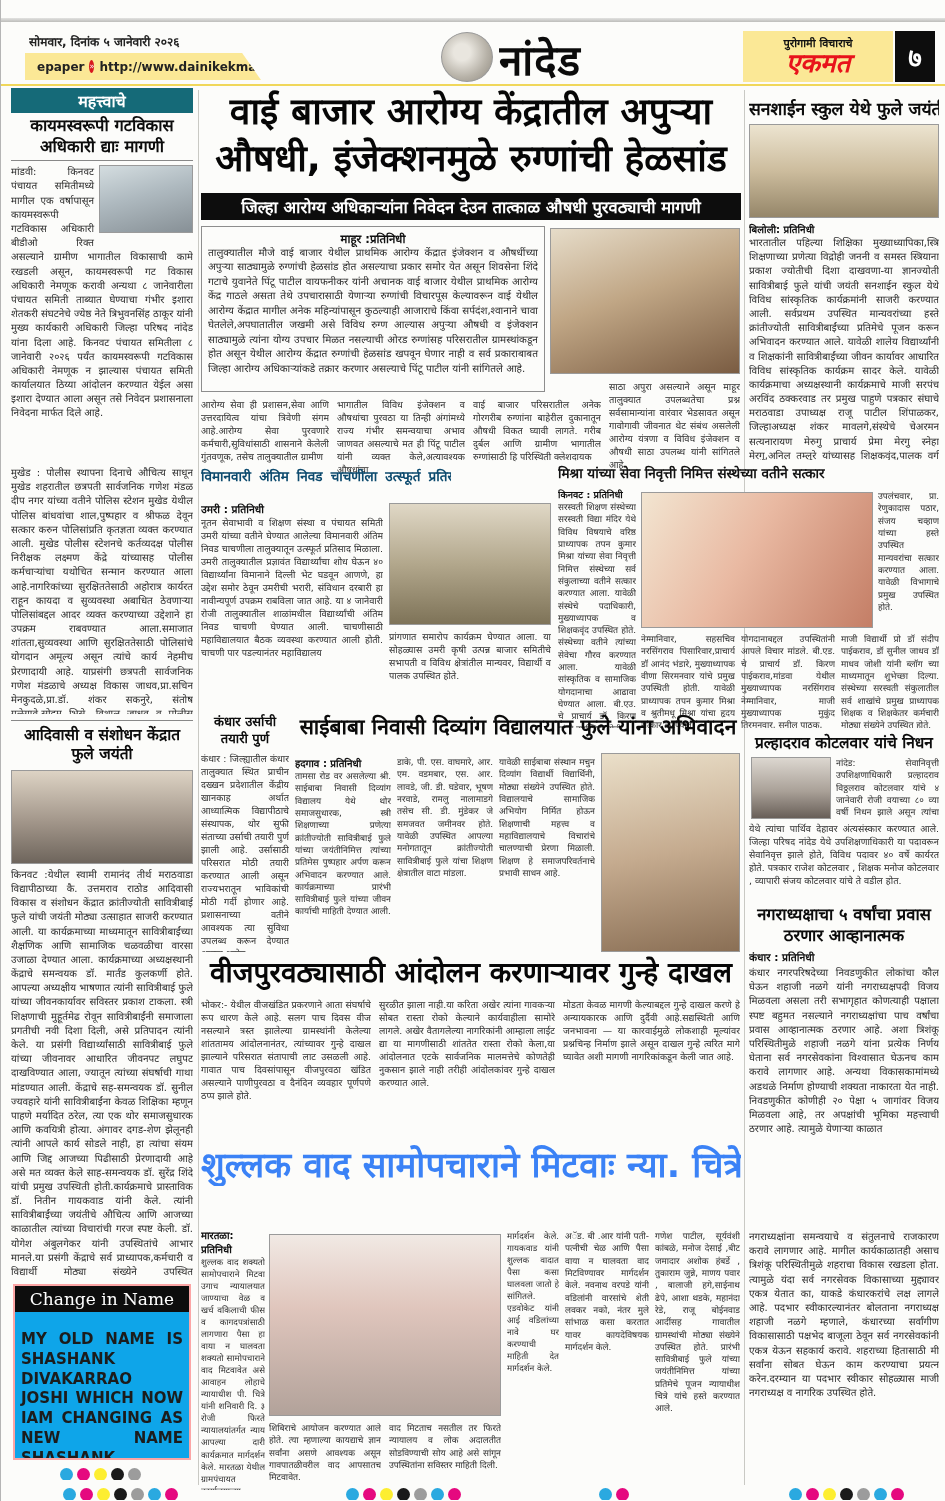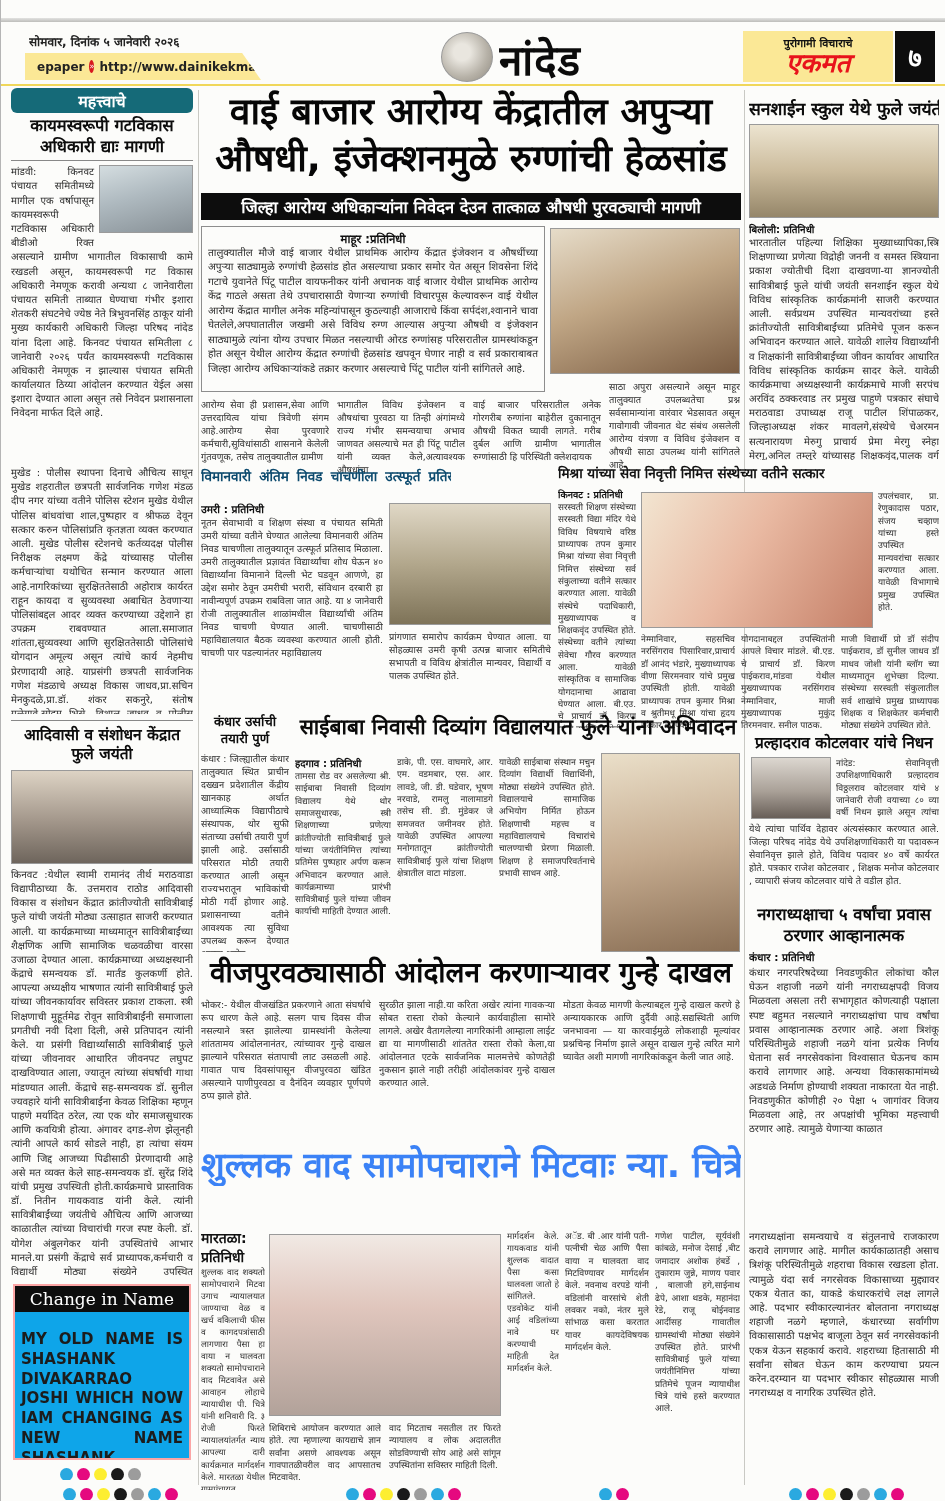--- a/index.html
+++ b/index.html
@@ -54,21 +54,21 @@
     <div style="font-size:11px;font-weight:bold;color:#111;margin-top:4px;">पुरोगामी विचाराचे</div>
     <div style="font-size:26px;font-weight:900;color:#e8131b;line-height:1;font-style:italic;">एकमत</div>
   </div>
   <div class="abs bar-black" style="left:894px;top:31px;width:40px;height:51px;font-size:26px;font-weight:bold;">७</div>
 
   <div class="abs" style="left:0;top:84px;width:945px;height:2px;background:#f0d75a;"></div>
 
   <div class="vrule" style="left:197px;top:90px;height:1395px;"></div>
   <div class="vrule" style="left:743px;top:90px;height:1395px;"></div>
 
-  <div class="abs bar-black" style="left:10px;top:88px;width:182px;height:25px;background:#156a78;font-size:16px;font-weight:bold;border-radius:6px;">महत्त्वाचे</div>
+  <div class="abs bar-black" style="left:10px;top:88px;width:182px;height:25px;background:#156a78;font-size:16px;font-weight:bold;">महत्त्वाचे</div>
 
   <div class="abs" style="left:10px;top:116px;width:182px;height:342px;">
     <div class="hl center" style="font-size:16.5px;line-height:1.25;border-bottom:1px solid #888;padding-bottom:3px;">कायमस्वरूपी गटविकास अधिकारी द्याः मागणी</div>
     <div class="photo ph-building" style="float:right;width:92px;height:66px;margin:4px 0 3px 5px;"></div>
     <div class="txt" style="margin-top:4px;height:268px;">मांडवी: किनवट पंचायत समितीमध्ये मागील एक वर्षापासून कायमस्वरूपी गटविकास अधिकारी बीडीओ रिक्त असल्याने ग्रामीण भागातील विकासाची कामे रखडली असून, कायमस्वरूपी गट विकास अधिकारी नेमणूक करावी अन्यथा ८ जानेवारीला पंचायत समिती ताब्यात घेण्याचा गंभीर इशारा शेतकरी संघटनेचे ज्येष्ठ नेते त्रिभुवनसिंह ठाकूर यांनी मुख्य कार्यकारी अधिकारी जिल्हा परिषद नांदेड यांना दिला आहे. किनवट पंचायत समितीला ८ जानेवारी २०२६ पर्यंत कायमस्वरूपी गटविकास अधिकारी नेमणूक न झाल्यास पंचायत समिती कार्यालयात ठिय्या आंदोलन करण्यात येईल असा इशारा देण्यात आला असून तसे निवेदन प्रशासनाला निवेदना मार्फत दिले आहे.</div>
   </div>
 
   <div class="abs" style="left:10px;top:462px;width:182px;height:252px;">
     <div class="txt" style="margin-top:4px;height:198px;">मुखेड :  पोलीस स्थापना दिनाचे औचित्य साधून मुखेड शहरातील छत्रपती सार्वजनिक गणेश मंडळ दीप नगर यांच्या वतीने पोलिस स्टेशन मुखेड येथील पोलिस बांधवांचा शाल,पुष्पहार व श्रीफळ देवून सत्कार करुन पोलिसांप्रति कृतज्ञता व्यक्त करण्यात आली. मुखेड पोलीस स्टेशनचे कर्तव्यदक्ष पोलीस निरीक्षक लक्ष्मण केंद्रे यांच्यासह पोलीस कर्मचाऱ्यांचा यथोचित सन्मान करण्यात आला आहे.नागरिकांच्या सुरक्षिततेसाठी अहोरात्र कार्यरत राहून कायदा व सुव्यवस्था अबाधित ठेवणाऱ्या पोलिसांबद्दल आदर व्यक्त करण्याच्या उद्देशाने हा उपक्रम राबवण्यात आला.समाजात शांतता,सुव्यवस्था आणि सुरक्षिततेसाठी पोलिसांचे योगदान अमूल्य असून त्यांचे कार्य नेहमीच प्रेरणादायी आहे. याप्रसंगी छत्रपती सार्वजनिक गणेश मंडळाचे अध्यक्ष विकास जाधव,प्रा.सचिन मेनकुदळे,प्रा.डॉ. शंकर सकनुरे, संतोष गळेगावे,सोहम भिसे, विशाल जाधव व पोलीस अधिकारी उपस्थित होते.</div>
   </div>
@@ -135,21 +135,21 @@
   <div class="abs photo ph-sai" style="left:600px;top:753px;width:139px;height:199px;"></div>
 
   <div class="abs center nowrap" style="left:200px;top:952px;width:540px;height:42px;font-size:28px;font-weight:900;color:#070707;">वीजपुरवठ्यासाठी आंदोलन करणाऱ्यावर  गुन्हे दाखल</div>
   <div class="abs txt-sm" style="left:200px;top:998px;width:170px;height:136px;">भोकर:- येथील वीजखंडित प्रकरणाने आता संघर्षाचे रूप धारण केले आहे. सलग पाच दिवस वीज नसल्याने त्रस्त झालेल्या ग्रामस्थांनी केलेल्या शांततामय आंदोलनानंतर, त्यांच्यावर गुन्हे दाखल झाल्याने परिसरात संतापाची लाट उसळली आहे. गावात पाच दिवसांपासून वीजपुरवठा खंडित असल्याने पाणीपुरवठा व दैनंदिन व्यवहार पूर्णपणे ठप्प झाले होते.</div>
   <div class="abs txt-sm" style="left:378px;top:998px;width:176px;height:136px;">सुरळीत झाला नाही.या करिता अखेर त्यांना गावकऱ्या सोबत रास्ता रोको केल्याने कार्यवाहीला सामोरे लागले. अखेर वैतागलेल्या नागरिकांनी आम्हाला लाईट द्या या मागणीसाठी शांततेत रास्ता रोको केला,या आंदोलनात एटके सार्वजनिक मालमत्तेचे कोणतेही नुकसान झाले नाही तरीही आंदोलकांवर गुन्हे दाखल करण्यात आले.</div>
   <div class="abs txt-sm" style="left:562px;top:998px;width:177px;height:136px;">मोडता केवळ मागणी केल्याबद्दल गुन्हे दाखल करणे हे अन्यायकारक आणि दुर्दैवी आहे.सद्यस्थिती आणि जनभावना — या कारवाईमुळे लोकशाही मूल्यांवर प्रश्नचिन्ह निर्माण झाले असून दाखल गुन्हे त्वरित मागे घ्यावेत अशी मागणी नागरिकांकडून केली जात आहे.</div>
 
   <div class="abs center nowrap" style="left:200px;top:1140px;width:540px;height:46px;font-size:35px;font-weight:700;color:#3b82f6;">शुल्लक वाद सामोपचाराने  मिटवाः न्या. चित्रे</div>
 
   <div class="abs" style="left:200px;top:1228px;width:64px;height:262px;">
-    <div class="byline" style="font-size:14px;">मारतळा: प्रतिनिधी</div>
+    <div class="byline" style="font-size:10px;">मारतळा: प्रतिनिधी</div>
     <div class="txt-sm" style="font-size:8.6px;height:244px;">शुल्लक वाद शक्यतो सामोपचाराने मिटवा उगाच न्यायालयात जाण्याचा वेळ व खर्च वकिलाची फीस व कागदपत्रांसाठी लागणारा पैसा हा वाया न घालवता शक्यतो सामोपचाराने वाद मिटवावेत असे आवाहन लोहाचे न्यायाधीश पी. चित्रे यांनी शनिवारी दि. ३ रोजी फिरते न्यायालयांतर्गत न्याय आपल्या दारी कार्यक्रमात मार्गदर्शन केले. मारतळा येथील ग्रामपंचायत कार्यालयाच्या प्रांगणात महाराष्ट्र राज्य विधी व लोहा कार्यालयांतर्गत शिबिर झाले.</div>
   </div>
   <div class="abs photo ph-tent" style="left:268px;top:1234px;width:232px;height:182px;"></div>
   <div class="abs txt-sm" style="left:268px;top:1422px;width:112px;height:68px;font-size:8.8px;">शिबिराचे आयोजन करण्यात आले होते. त्या म्हणाल्या कायद्याचे ज्ञान सर्वांना असणे आवश्यक असून गावपातळीवरील वाद आपसातच मिटवावेत.</div>
   <div class="abs txt-sm" style="left:388px;top:1422px;width:112px;height:68px;font-size:8.8px;">वाद मिटताच नसतील तर फिरते न्यायालय व लोक अदालतीत सोडविण्याची सोय आहे असे सांगून उपस्थितांना सविस्तर माहिती दिली.</div>
   <div class="abs txt-sm" style="left:506px;top:1230px;width:52px;height:260px;font-size:8.6px;">मार्गदर्शन केले. गायकवाड यांनी शुल्लक वादात पैसा कसा घालवला जातो हे सांगितले. एडवोकेट यांनी आई वडिलांच्या नावे घर करण्याची माहिती देत मार्गदर्शन केले.</div>
   <div class="abs txt-sm" style="left:564px;top:1230px;width:84px;height:260px;font-size:8.8px;">अॅड. बी .आर यांनी पती-पत्नीची चेळ आणि पैसा वाया न घालवता वाद मिटविण्यावर मार्गदर्शन केले. नवनाथ वरपडे यांनी वडिलांनी वारसांचे शेती लवकर नको, नंतर मुले सांभाळ कसा करतात यावर कायदेविषयक मार्गदर्शन केले.</div>
   <div class="abs txt-sm" style="left:654px;top:1230px;width:85px;height:260px;font-size:8.8px;">गणेश पाटील, सूर्यवंशी कांबळे, मनोज देसाई ,बीट जमादार अशोक हंबर्डे , तुकाराम जुन्ने, माणय पवार , बालाजी हगे,साईनाथ ढेपे, आशा थडके, महानंदा रेडे, राजू बोईनवाड आदींसह गावातील ग्रामस्थांची मोठ्या संख्येने उपस्थित होते. प्रारंभी सावित्रीबाई फुले यांच्या जयंतीनिमित्त यांच्या प्रतिमेचे पूजन न्यायाधीश चित्रे यांचे हस्ते करण्यात आले.</div>
 
   <div class="abs hl nowrap" style="left:748px;top:96px;width:190px;height:26px;font-size:17.5px;">सनशाईन स्कुल येथे फुले जयंती</div>

